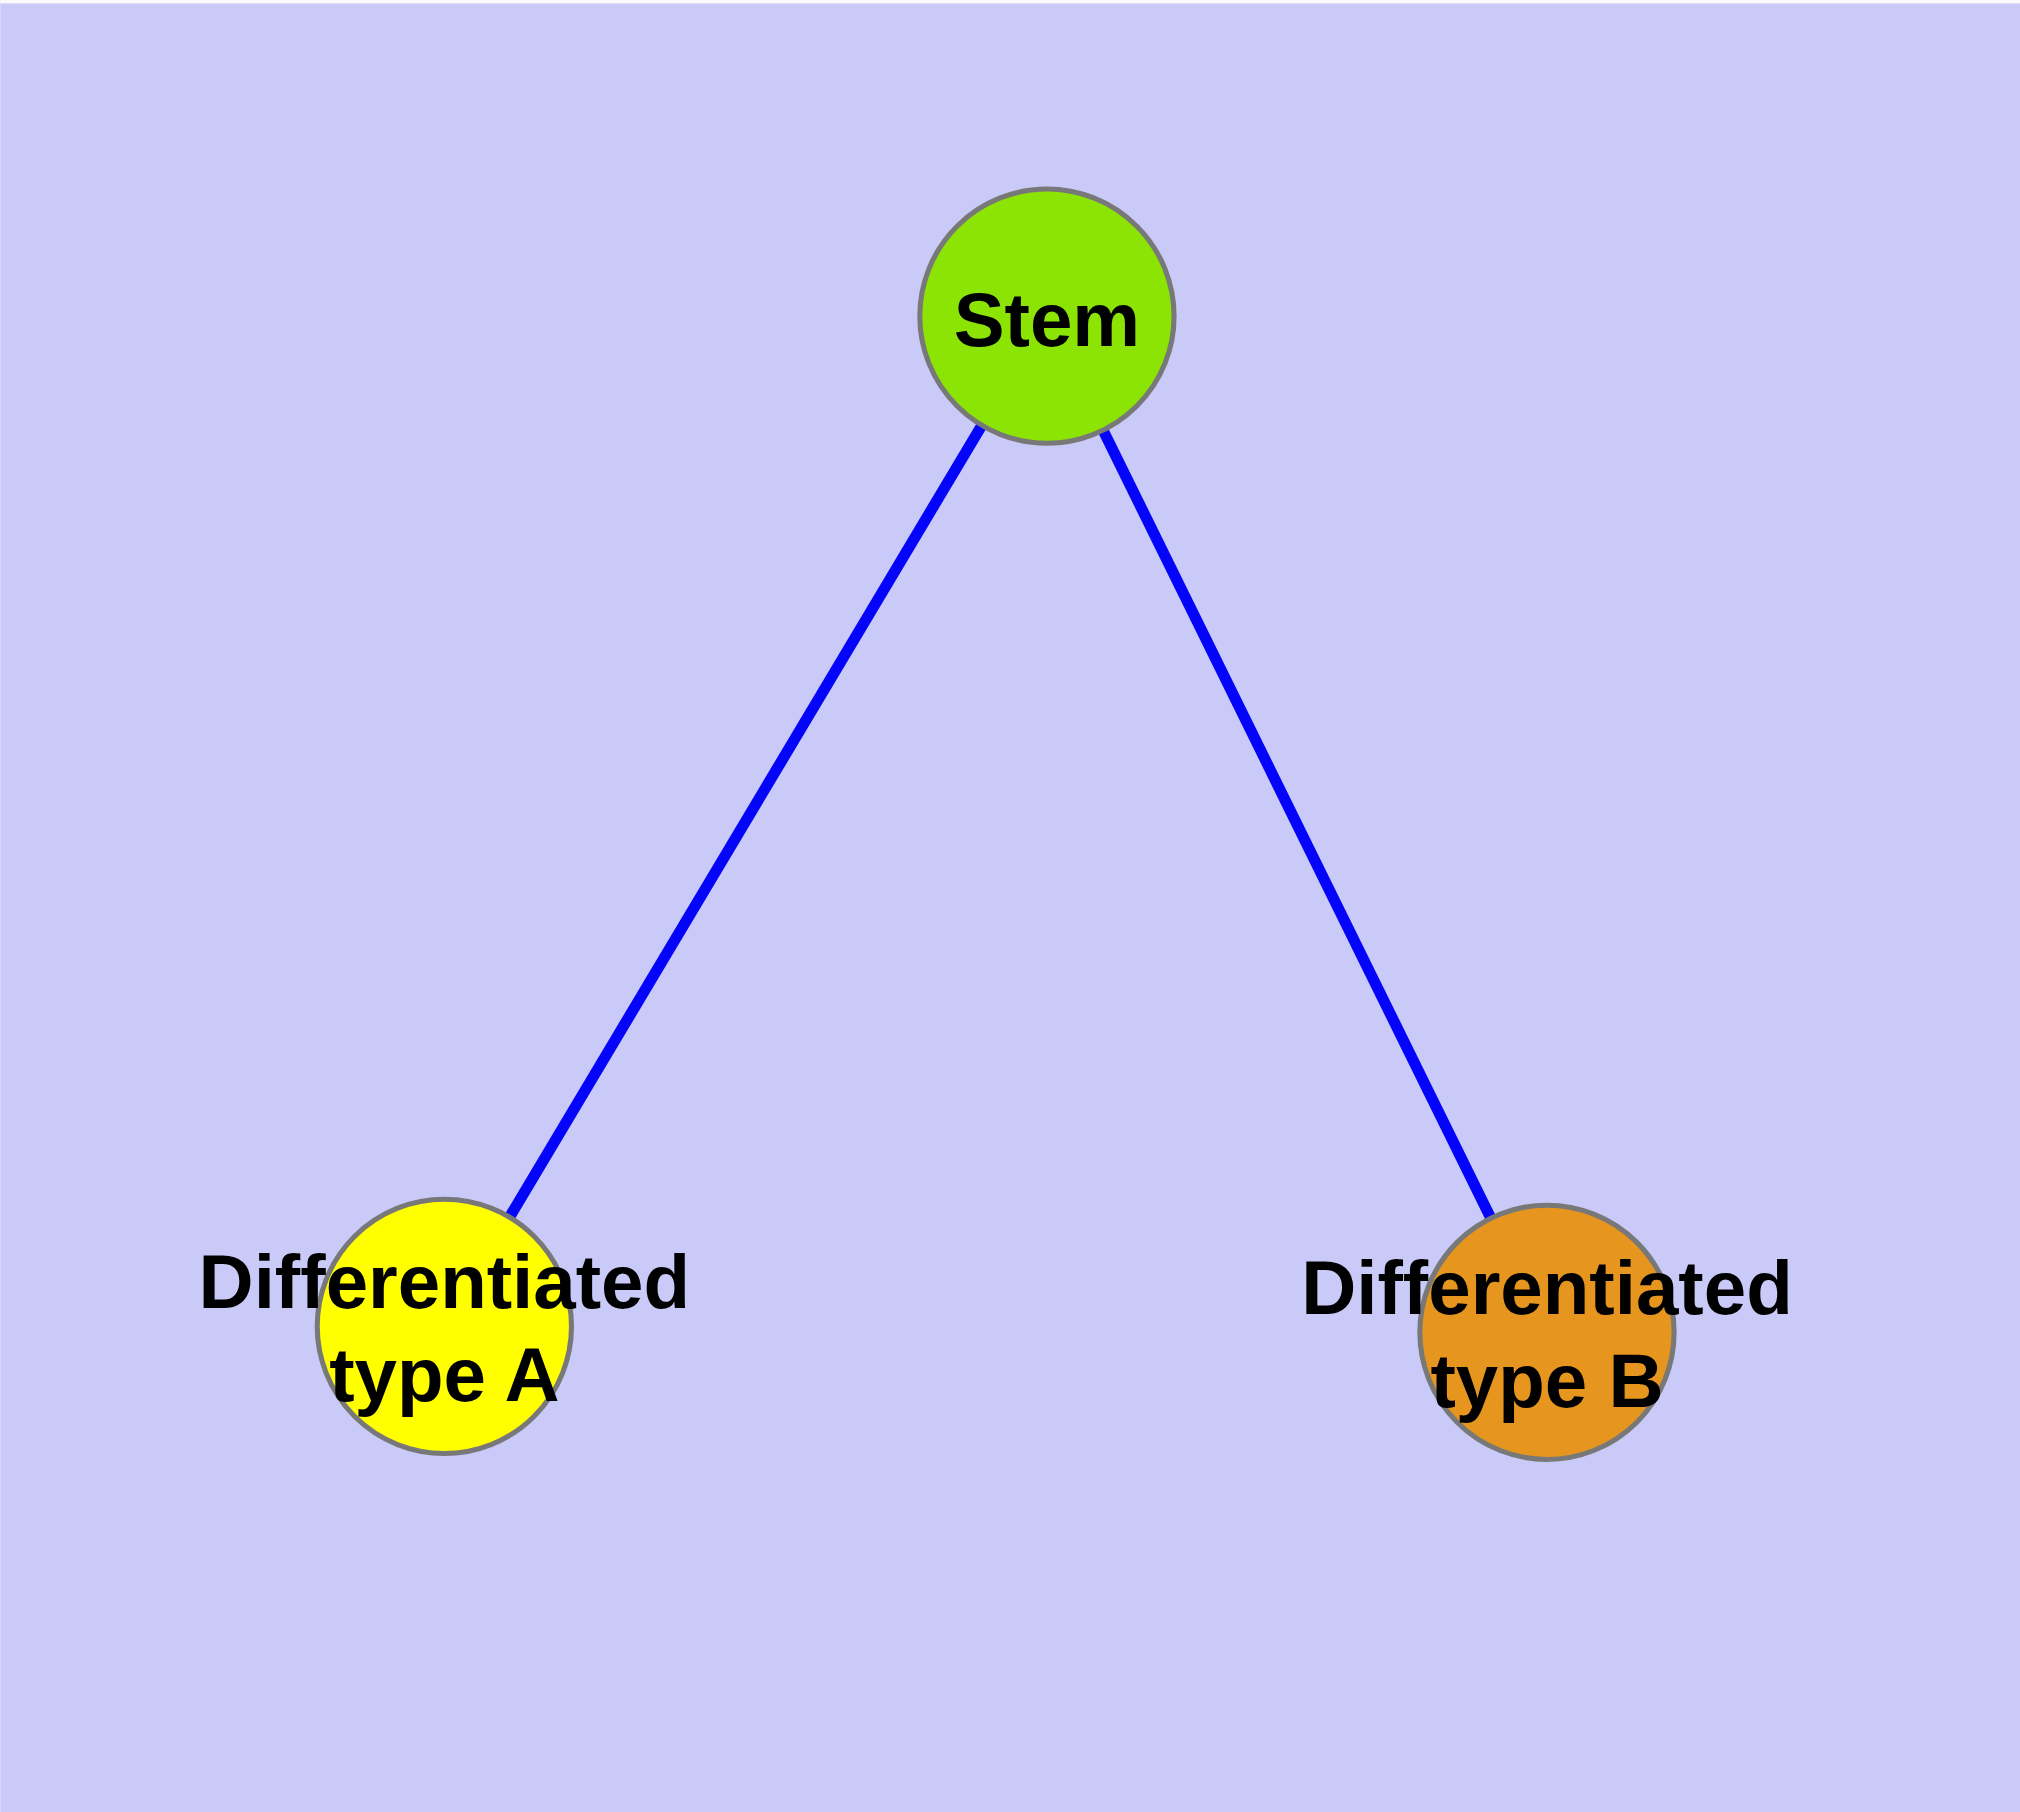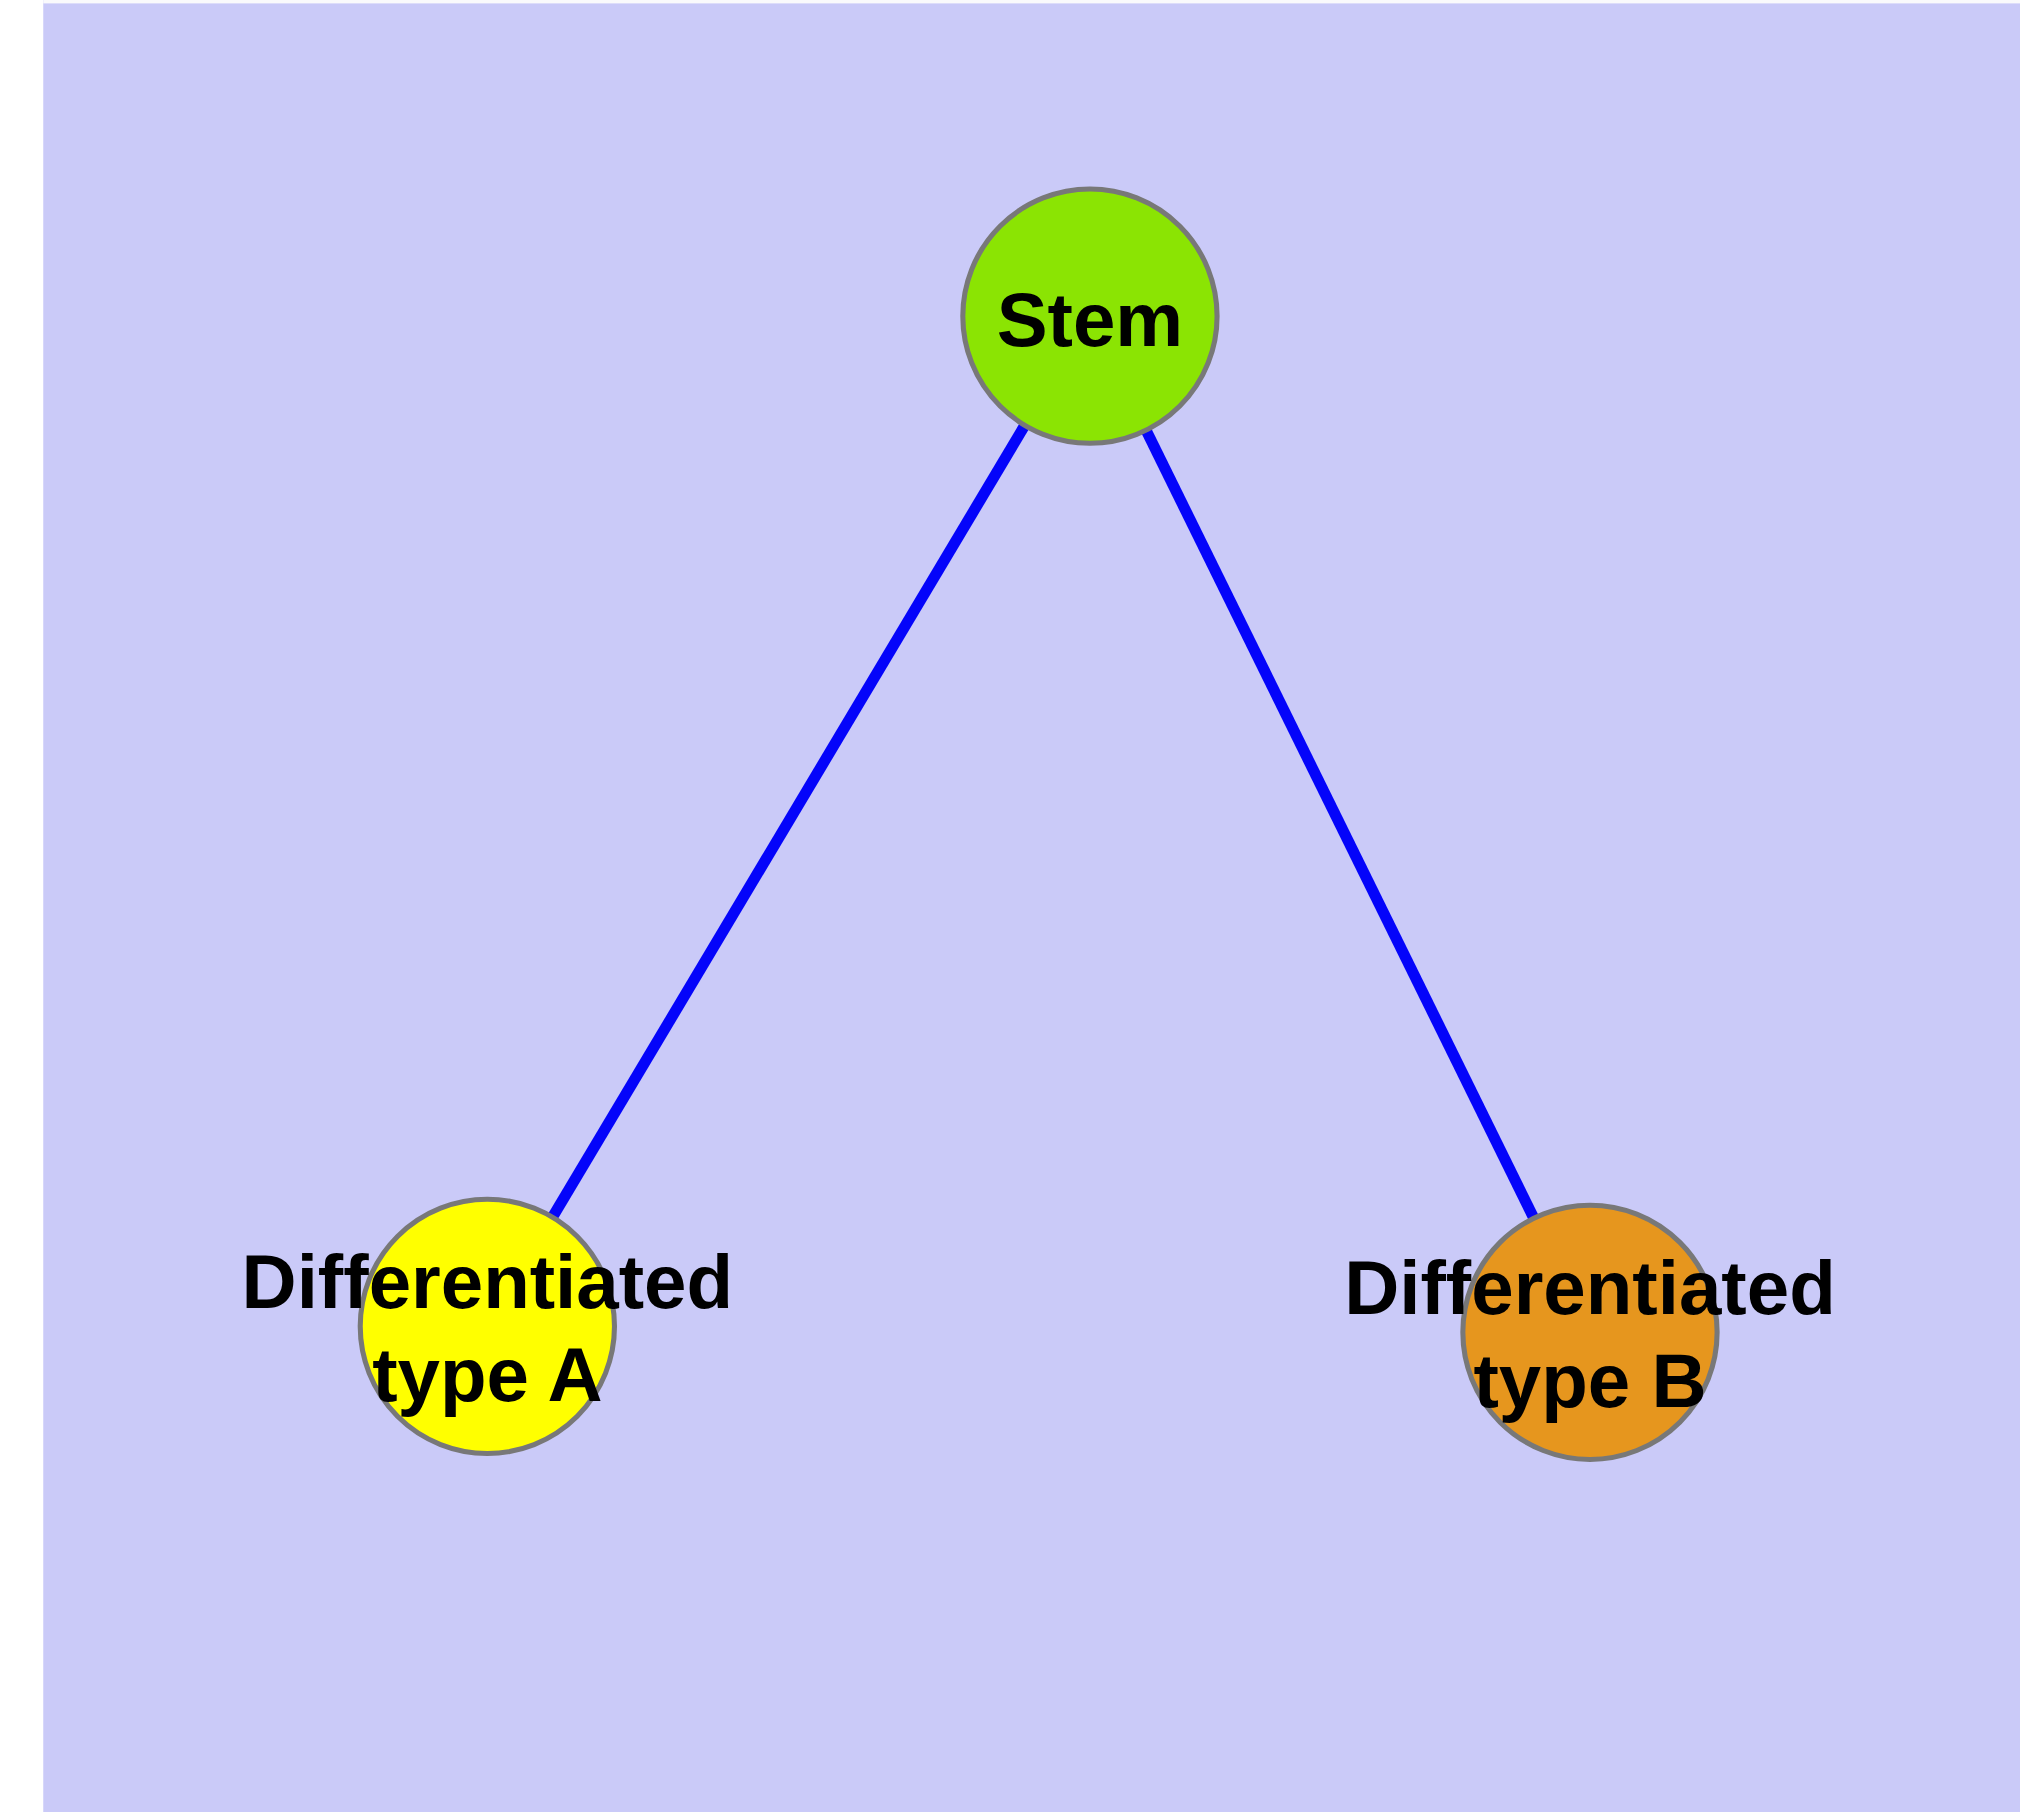--- a/index.html
+++ b/index.html
@@ -8,21 +8,20 @@
     width: 2021px;
     height: 1812px;
     overflow: hidden;
     background: #ffffff;
   }
   .stage {
     position: relative;
     width: 1710px;
     height: 1812px;
     font-family: "Liberation Sans", sans-serif;
-    margin-left: 43px;
   }
   svg.graph {
     position: absolute;
     left: 0;
     top: 0;
     display: block;
   }
   .edge-line {
     stroke-width: 13;
     stroke-linecap: butt;

